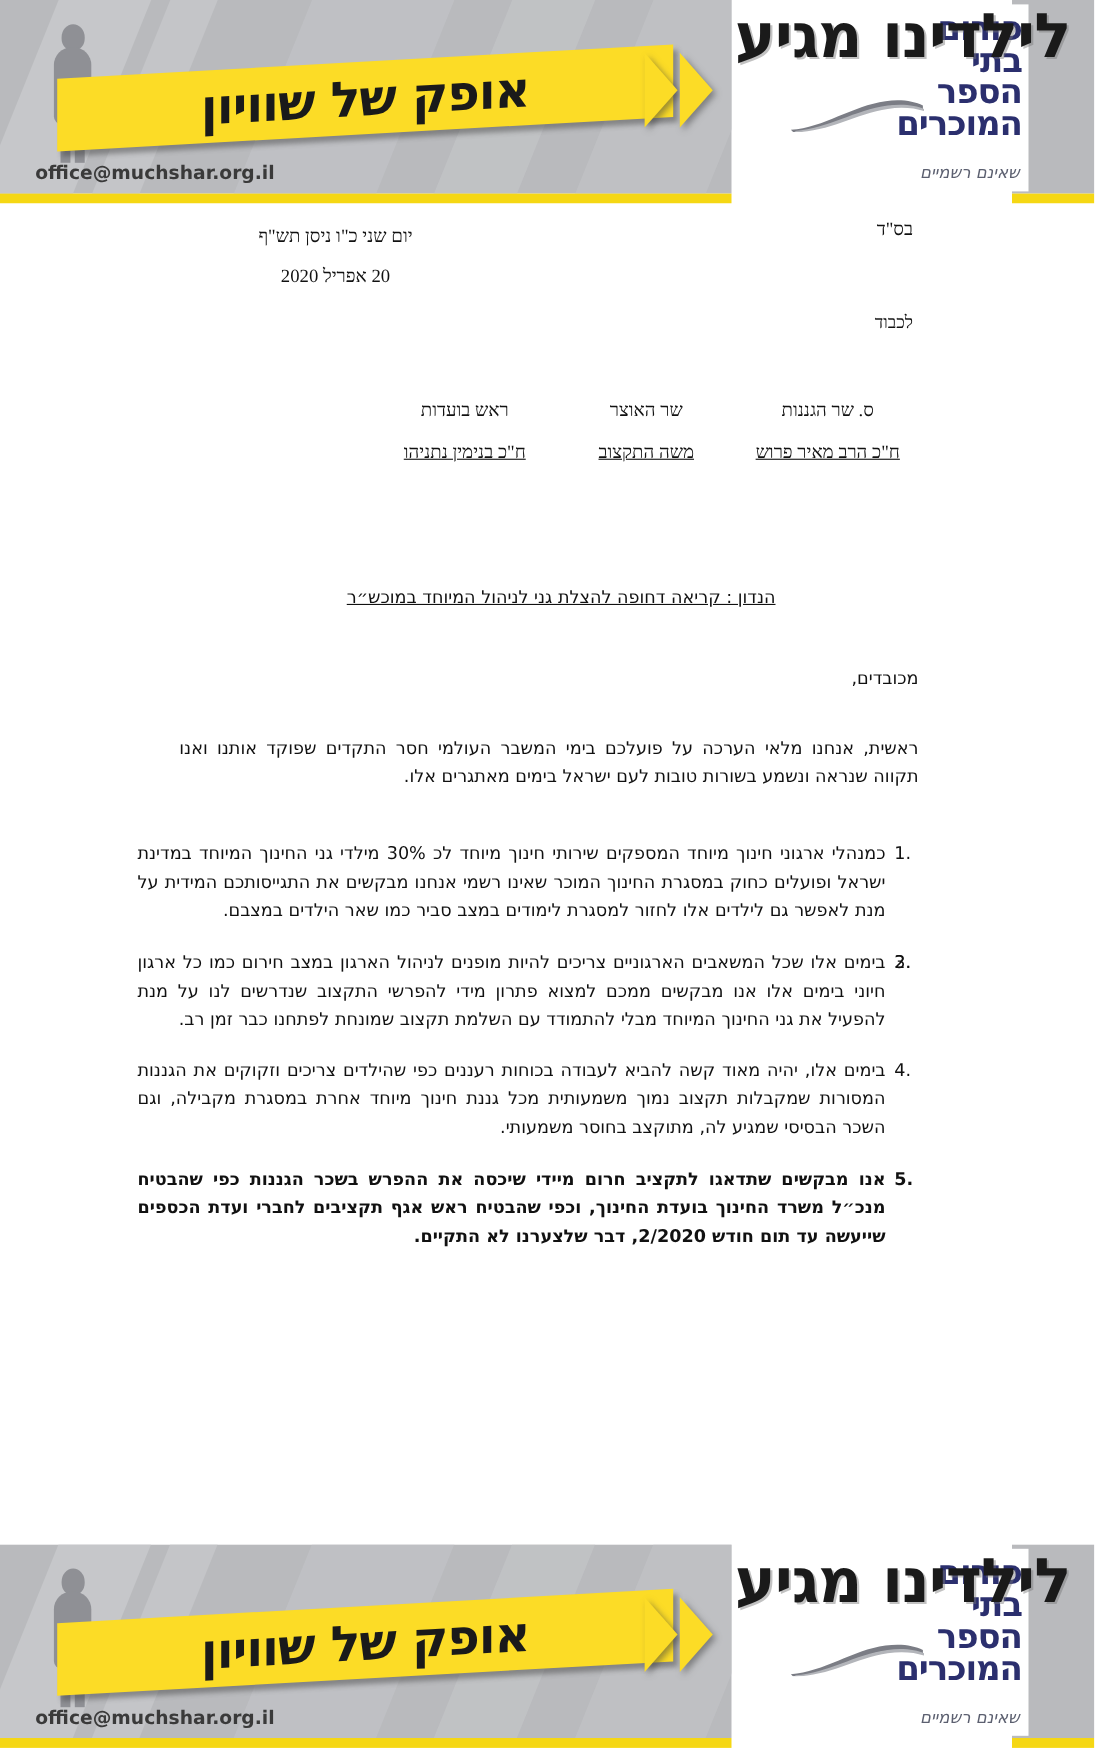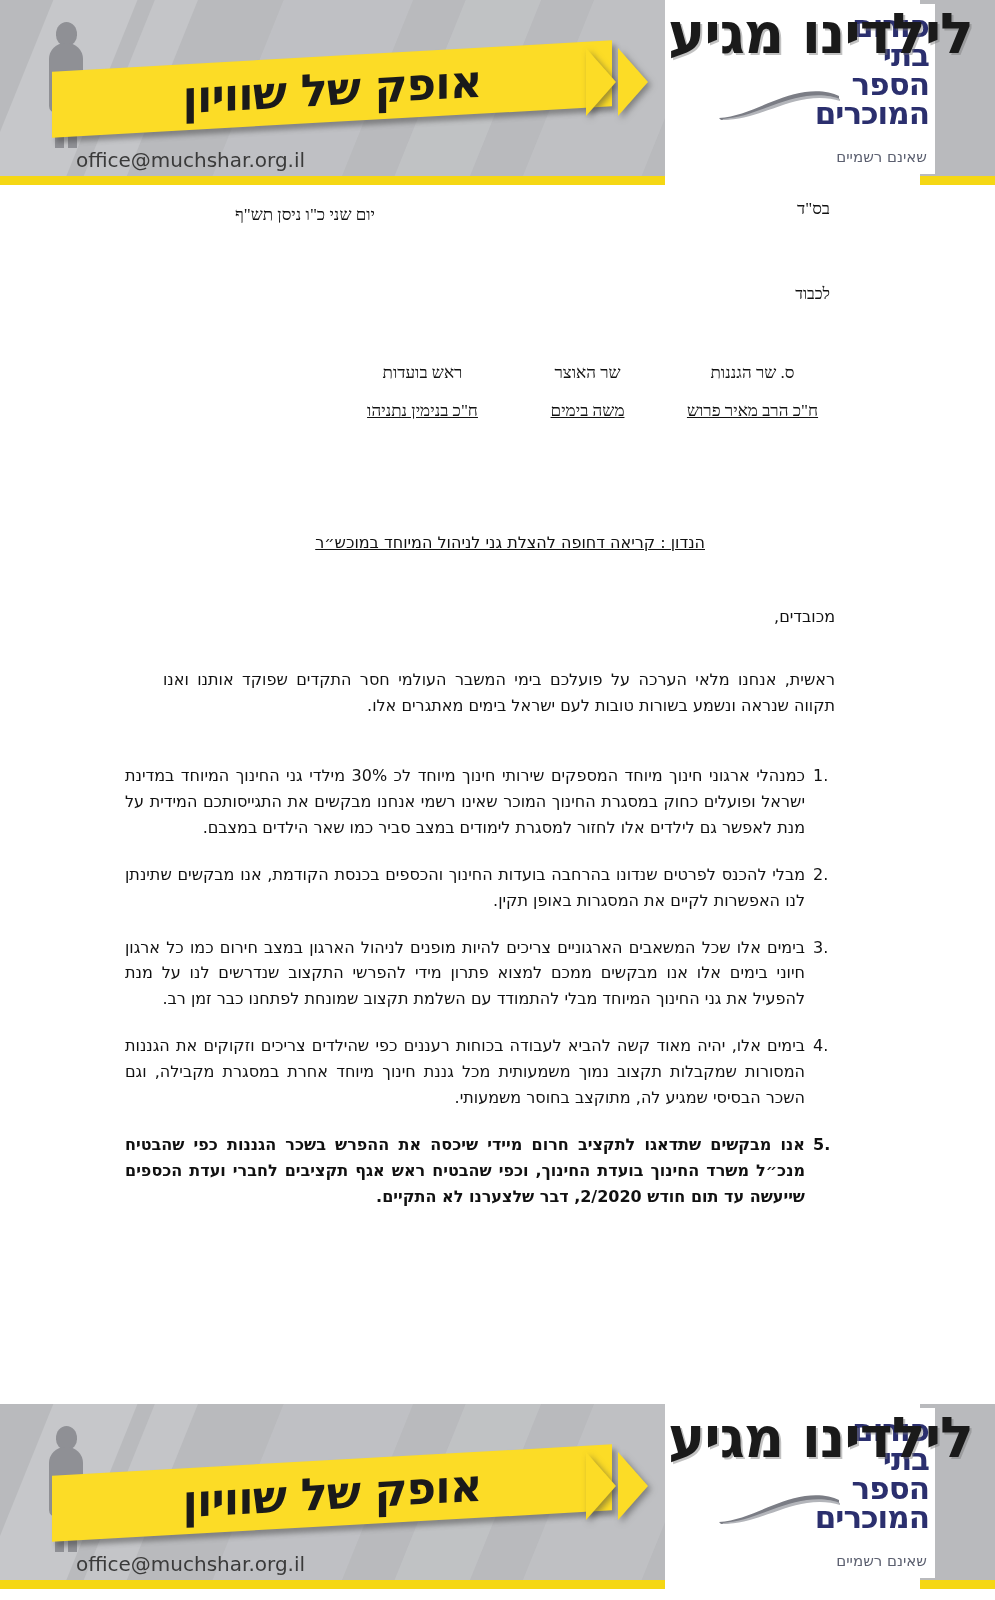--- a/index.html
+++ b/index.html
@@ -133,26 +133,25 @@
     filter: drop-shadow(3px 3px 3px rgba(60,60,60,.5));
   }
   .chev.c1 { left: 586px; top: 48px; }
   .chev.c2 { left: 618px; top: 48px; }
 
   .banner-email {
     position: absolute;
     left: 32px;
     top: 148px;
     font-family: "DejaVu Sans", "Liberation Sans", sans-serif;
-    font-weight: 400;
-    font-size: 20px;
+    font-weight: 700;
+    font-size: 17px;
     color: #3a3a3a;
     direction: ltr;
     z-index: 5;
-    margin-left: 44px;
   }
   .banner-yellowbar {
     position: absolute;
     left: 0;
     top: 176px;
     width: 665px;
     height: 9px;
     background: #f5d714;
   }
   .banner-yellowbar-right {
@@ -192,20 +191,21 @@
   }
   .logo-lines .l { font-size: 31px; display:block; }
   .logo-sub {
     position: absolute;
     right: 8px;
     top: 144px;
     font-family: "DejaVu Sans", "Liberation Sans", sans-serif;
     font-size: 15px;
     color: #5c6070;
     letter-spacing: 0px;
+    font-style: italic;
   }
   .logo-swoosh {
     position: absolute;
     left: 28px;
     top: 86px;
     width: 122px;
     height: 30px;
     overflow: hidden;
   }
 
@@ -373,53 +373,53 @@
     <div class="logo-sub">שאינם רשמיים</div>
   </div>
 </div>
 
 <div class="letter">
 
   <div class="bsd">בס"ד</div>
 
   <div class="date-block">
     <span class="date-heb">יום שני כ"ו ניסן תש"ף</span>
+    <span class="date-greg">20 אפריל 2020</span>
   </div>
 
   <div class="lekavod">לכבוד</div>
 
   <div class="recipients">
     <div class="recipient">
       <span class="role">ס. שר הגננות</span>
       <span class="name">ח"כ הרב מאיר פרוש</span>
     </div>
     <div class="recipient">
       <span class="role">שר האוצר</span>
-      <span class="name">משה בימים</span>
+      <span class="name">משה התקצוב</span>
     </div>
     <div class="recipient">
       <span class="role">ראש בועדות</span>
       <span class="name">ח"כ בנימין נתניהו</span>
     </div>
   </div>
 
   <div class="subject">הנדון : קריאה דחופה להצלת גני לניהול המיוחד במוכש״ר</div>
 
   <div class="salutation">מכובדים,</div>
 
   <div class="intro">ראשית, אנחנו מלאי הערכה על פועלכם בימי המשבר העולמי חסר התקדים שפוקד אותנו ואנו תקווה שנראה ונשמע בשורות טובות לעם ישראל בימים מאתגרים אלו.</div>
 
   <ol class="items">
     <li>
       <span class="marker">1.</span>
       <span>כמנהלי ארגוני חינוך מיוחד המספקים שירותי חינוך מיוחד לכ 30% מילדי גני החינוך המיוחד במדינת ישראל ופועלים כחוק במסגרת החינוך המוכר שאינו רשמי אנחנו מבקשים את התגייסותכם המידית על מנת לאפשר גם לילדים אלו לחזור למסגרת לימודים במצב סביר כמו שאר הילדים במצבם.</span>
     </li>
     <li>
       <span class="marker">2.</span>
-      <span>מבלי להכנס לפרטים שנדונו בהרחבה בועדות החינוך והכספים בכנסת הקודמת, אנו מבקשים שתינתן לנו האפשרות לקיים את המסגרות באופן תקין.</span>
     </li>
     <li>
       <span class="marker">3.</span>
       <span>בימים אלו שכל המשאבים הארגוניים צריכים להיות מופנים לניהול הארגון במצב חירום כמו כל ארגון חיוני בימים אלו אנו מבקשים ממכם למצוא פתרון מידי להפרשי התקצוב שנדרשים לנו על מנת להפעיל את גני החינוך המיוחד מבלי להתמודד עם השלמת תקצוב שמונחת לפתחנו כבר זמן רב.</span>
     </li>
     <li>
       <span class="marker">4.</span>
       <span>בימים אלו, יהיה מאוד קשה להביא לעבודה בכוחות רעננים כפי שהילדים צריכים וזקוקים את הגננות המסורות שמקבלות תקצוב נמוך משמעותית מכל גננת חינוך מיוחד אחרת במסגרת מקבילה, וגם השכר הבסיסי שמגיע לה, מתוקצב בחוסר משמעותי.</span>
     </li>
     <li class="bold">

